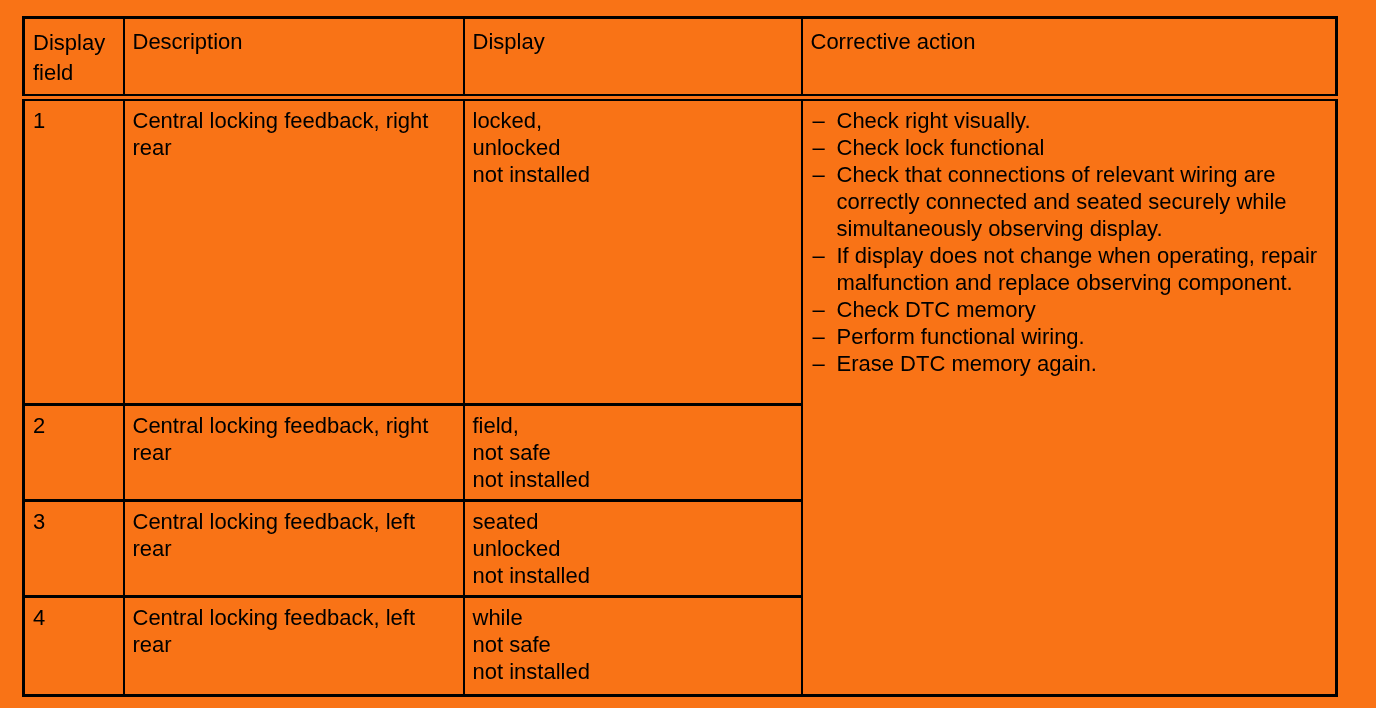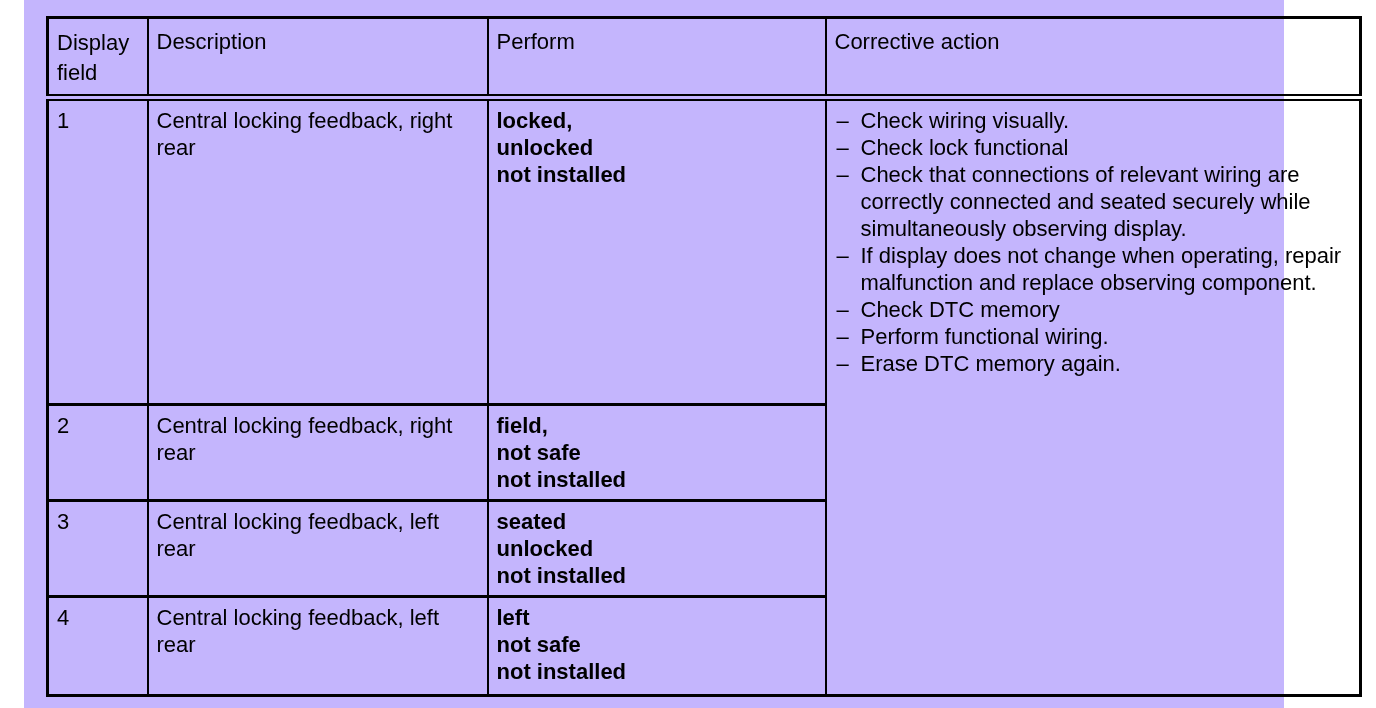--- a/index.html
+++ b/index.html
@@ -5,24 +5,23 @@
   * { margin: 0; padding: 0; box-sizing: border-box; }
   html, body {
     width: 1376px;
     height: 708px;
     background: #ffffff;
     font-family: "Liberation Sans", "DejaVu Sans", sans-serif;
     color: #000000;
   }
   .page {
     position: relative;
-    width: 1260px;
+    width: 1376px;
     height: 708px;
-    background: #c4b5fd;
-    margin-left: 24px;
+    background: #f97316;
   }
   table.doc-table {
     position: absolute;
     left: 22px;
     top: 16px;
     width: 1313px;
     border-collapse: collapse;
     table-layout: fixed;
     font-size: 22px;
     line-height: 27px;
@@ -48,21 +47,21 @@
     text-align: center;
     font-weight: bold;
   }
   
   td.c-num { text-align: center; padding-top: 8px; }
   td.c-desc { padding-left: 7px; padding-top: 8px; }
   td.c-display { text-align: center; padding-top: 8px; }
   td.c-action { padding: 8px 6px 8px 8px; }
   
   tr.body-row td { border-top-width: 3px; }
-  .disp-line { display: block; font-weight: bold; }
+  .disp-line { display: block; }
   .action-item {
     display: flex;
     align-items: flex-start;
     margin-bottom: 0px;
   }
   .action-dash {
     flex: 0 0 26px;
     text-align: left;
     padding-left: 2px;
   }
@@ -77,36 +76,36 @@
       <col style="width:100px">
       <col style="width:340px">
       <col style="width:338px">
       <col style="width:535px">
     </colgroup>
 
     <tbody>
         <tr class="head-row" style="height:76px">
       <th class="h-field">Display field</th>
       <th class="h-desc">Description</th>
-      <th class="h-display">Perform</th>
+      <th class="h-display">Display</th>
       <th class="h-action">Corrective action</th>
     </tr>
 
     <tr class="body-row" style="height:307px">
       <td class="c-num">1</td>
       <td class="c-desc">Central locking feedback, right rear</td>
       <td class="c-display">
         <span class="disp-line">locked,</span>
         <span class="disp-line">unlocked</span>
         <span class="disp-line">not installed</span>
       </td>
       <td class="c-action" rowspan="4">
         <div class="action-item">
           <span class="action-dash">–</span>
-          <span class="action-text">Check wiring visually.</span>
+          <span class="action-text">Check right visually.</span>
         </div>
         <div class="action-item">
           <span class="action-dash">–</span>
           <span class="action-text">Check lock functional</span>
         </div>
         <div class="action-item">
           <span class="action-dash">–</span>
           <span class="action-text">Check that connections of relevant wiring are correctly connected and seated securely while simultaneously observing display.</span>
         </div>
         <div class="action-item">
@@ -145,20 +144,20 @@
         <span class="disp-line">seated</span>
         <span class="disp-line">unlocked</span>
         <span class="disp-line">not installed</span>
       </td>
     </tr>
 
     <tr class="body-row" style="height:99px">
       <td class="c-num">4</td>
       <td class="c-desc">Central locking feedback, left rear</td>
       <td class="c-display">
-        <span class="disp-line">left</span>
+        <span class="disp-line">while</span>
         <span class="disp-line">not safe</span>
         <span class="disp-line">not installed</span>
       </td>
     </tr>
   </tbody>
     </table>
 </div>
 
 </body></html>

